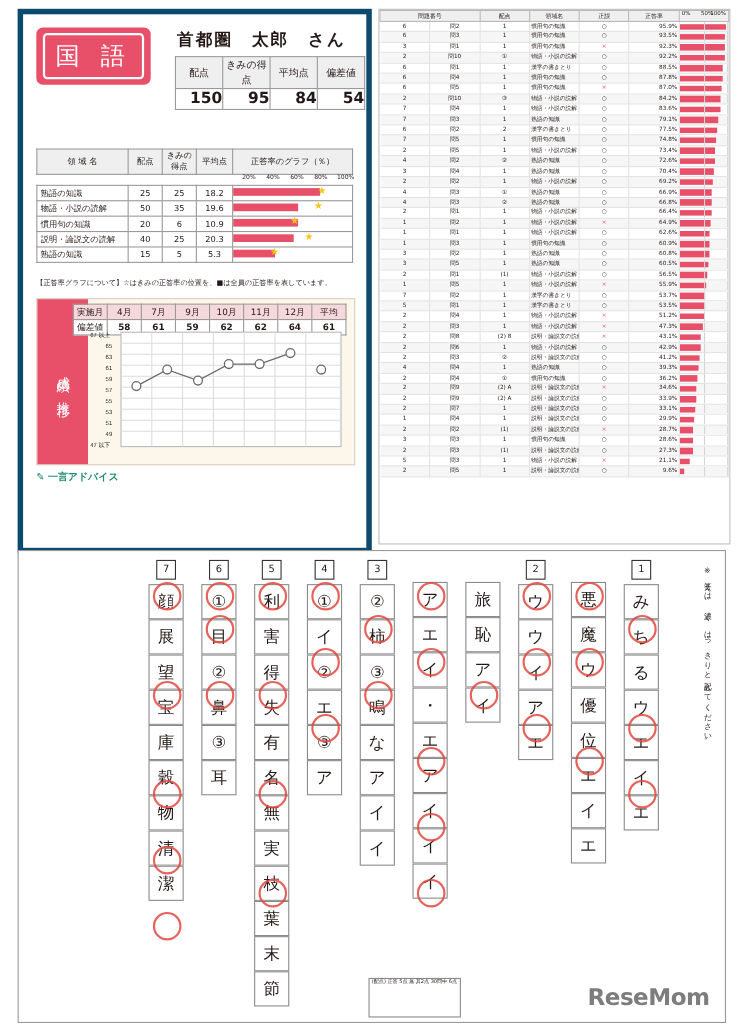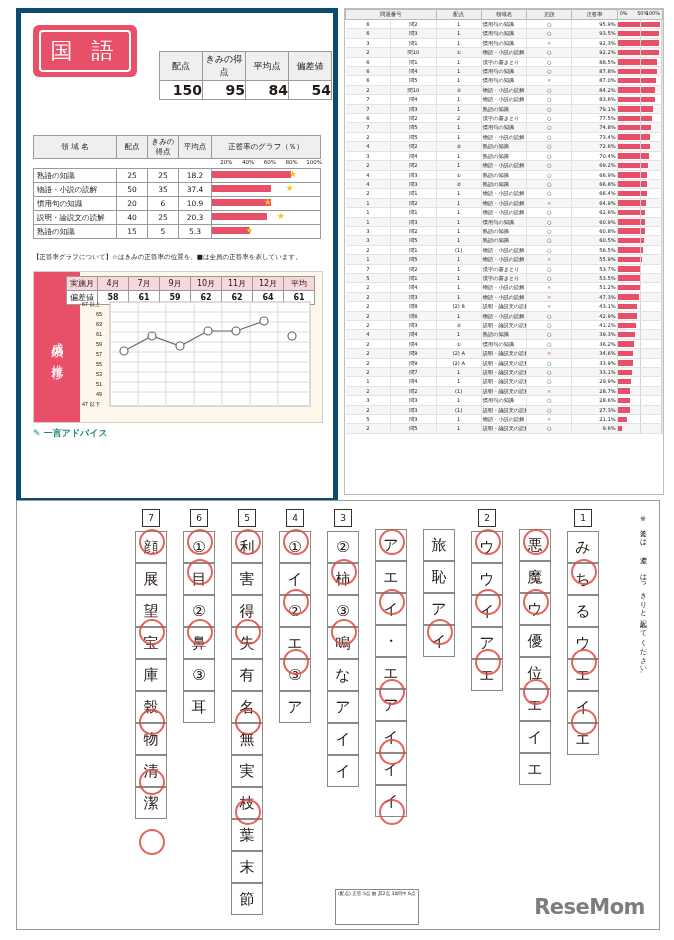--- a/index.html
+++ b/index.html
@@ -68,20 +68,21 @@
 </head>
 <body>
 
 <div class="page">
 
   <div class="card">
     <div class="card-head">
       <div class="subject-badge">
         <div class="inner">国 語</div>
       </div>
+      <div class="stu-name">首都圏　太郎　さん</div>
       <table class="score-table">
         <tbody>
             <tr>
           <td>配点</td>
           <td>きみの得点</td>
           <td>平均点</td>
           <td>偏差値</td>
         </tr>
         <tr>
           <td class="v">150</td>
@@ -123,21 +124,21 @@
         <td>18.2</td>
         <td class="graphcell">
               <span class="bar" style="width:73%"></span>
               <span class="star" style="left:71%">★</span>
             </td>
       </tr>
       <tr>
         <td class="name">物語・小説の読解</td>
         <td>50</td>
         <td>35</td>
-        <td>37.4</td>
+        <td>19.6</td>
         <td class="graphcell">
               <span class="bar" style="width:55%"></span>
               <span class="star" style="left:68%">★</span>
             </td>
       </tr>
       <tr>
         <td class="name">慣用句の知識</td>
         <td>20</td>
         <td>6</td>
         <td>10.9</td>

